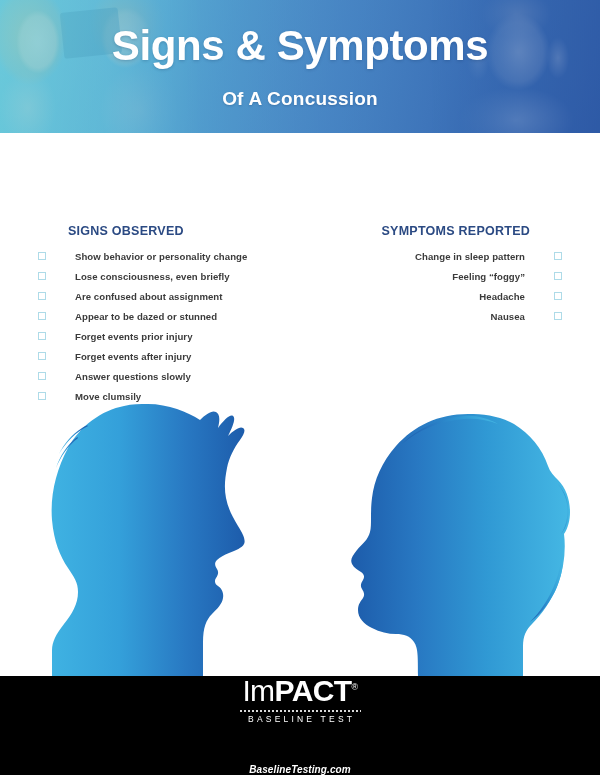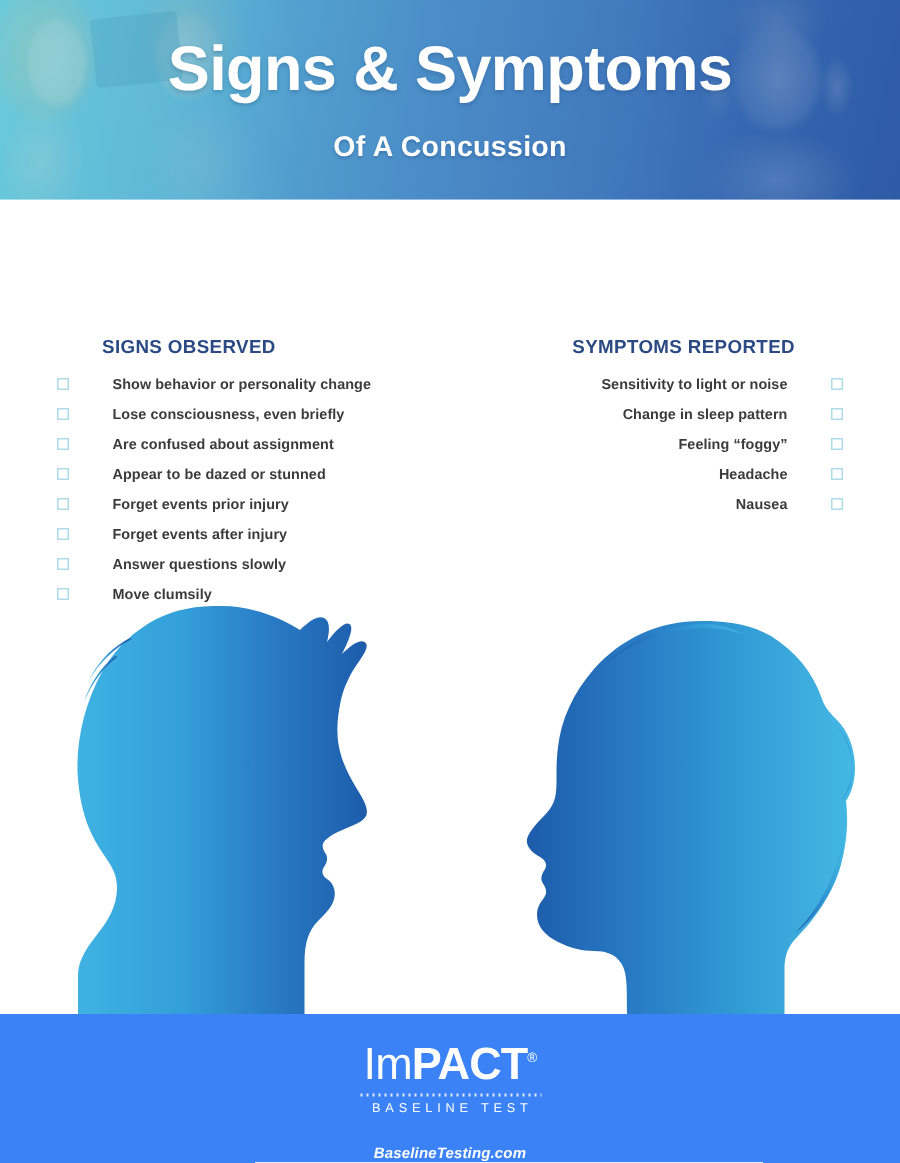--- a/index.html
+++ b/index.html
@@ -186,25 +186,25 @@
   }
   .sil-male   { left: 28px;  width: 270px; height: 284px; }
   .sil-female { left: 318px; width: 262px; height: 284px; }
 
   
   .footer {
     position: absolute;
     left: 0; top: 676px;
     width: 600px;
     height: 99px;
-    background: #3b82f6;
+    background: #000000;
     display: flex;
     flex-direction: column;
     align-items: center;
-    justify-content: flex-end;
+    justify-content: space-between;
   }
   .logo {
     text-align: center;
     line-height: 1;
   }
   .logo-main {
     color: #ffffff;
     font-size: 30px;
     line-height: 1;
     letter-spacing: -0.6px;
@@ -290,24 +290,20 @@
       </div>
       <div class="row">
         <span class="checkbox"></span>
         <span class="row-text">Move clumsily</span>
       </div>
     </div>
 
     <div class="col col-right">
       <div class="col-title">SYMPTOMS REPORTED</div>
 
-      <div class="row">
-        <span class="row-text">Sensitivity to light or noise</span>
-        <span class="checkbox"></span>
-      </div>
       <div class="row">
         <span class="row-text">Change in sleep pattern</span>
         <span class="checkbox"></span>
       </div>
       <div class="row">
         <span class="row-text">Feeling “foggy”</span>
         <span class="checkbox"></span>
       </div>
       <div class="row">
         <span class="row-text">Headache</span>

